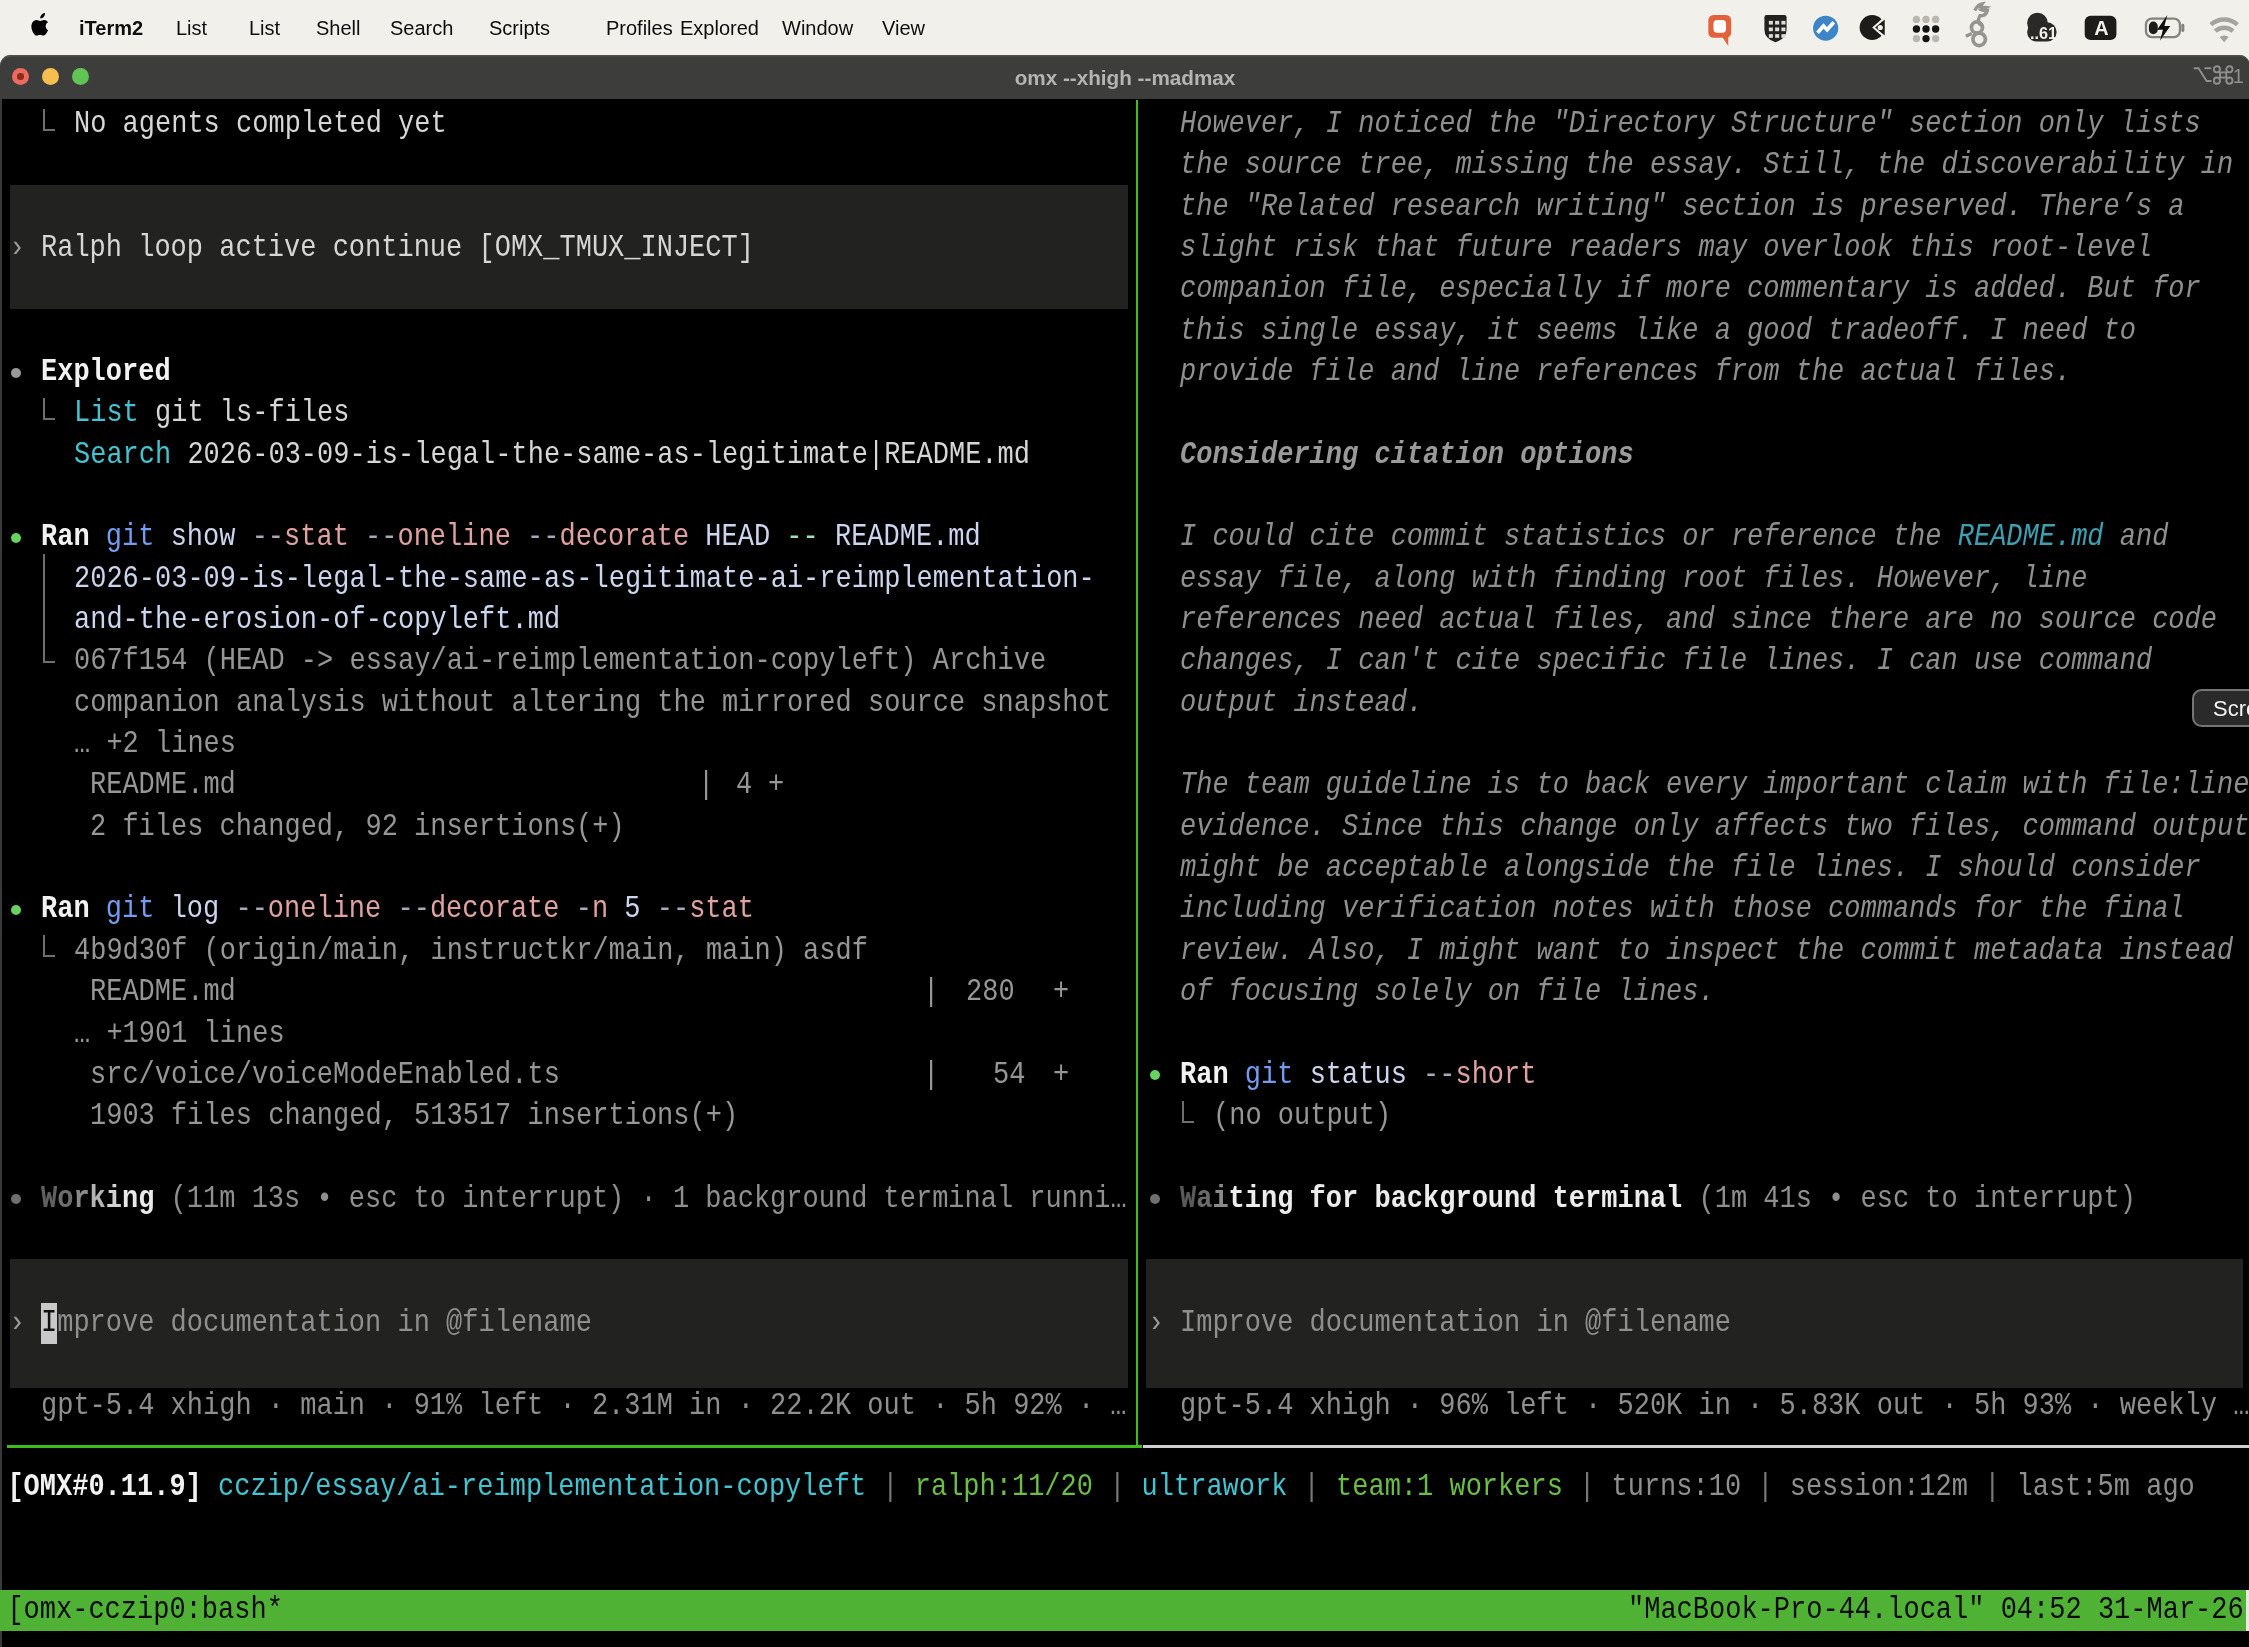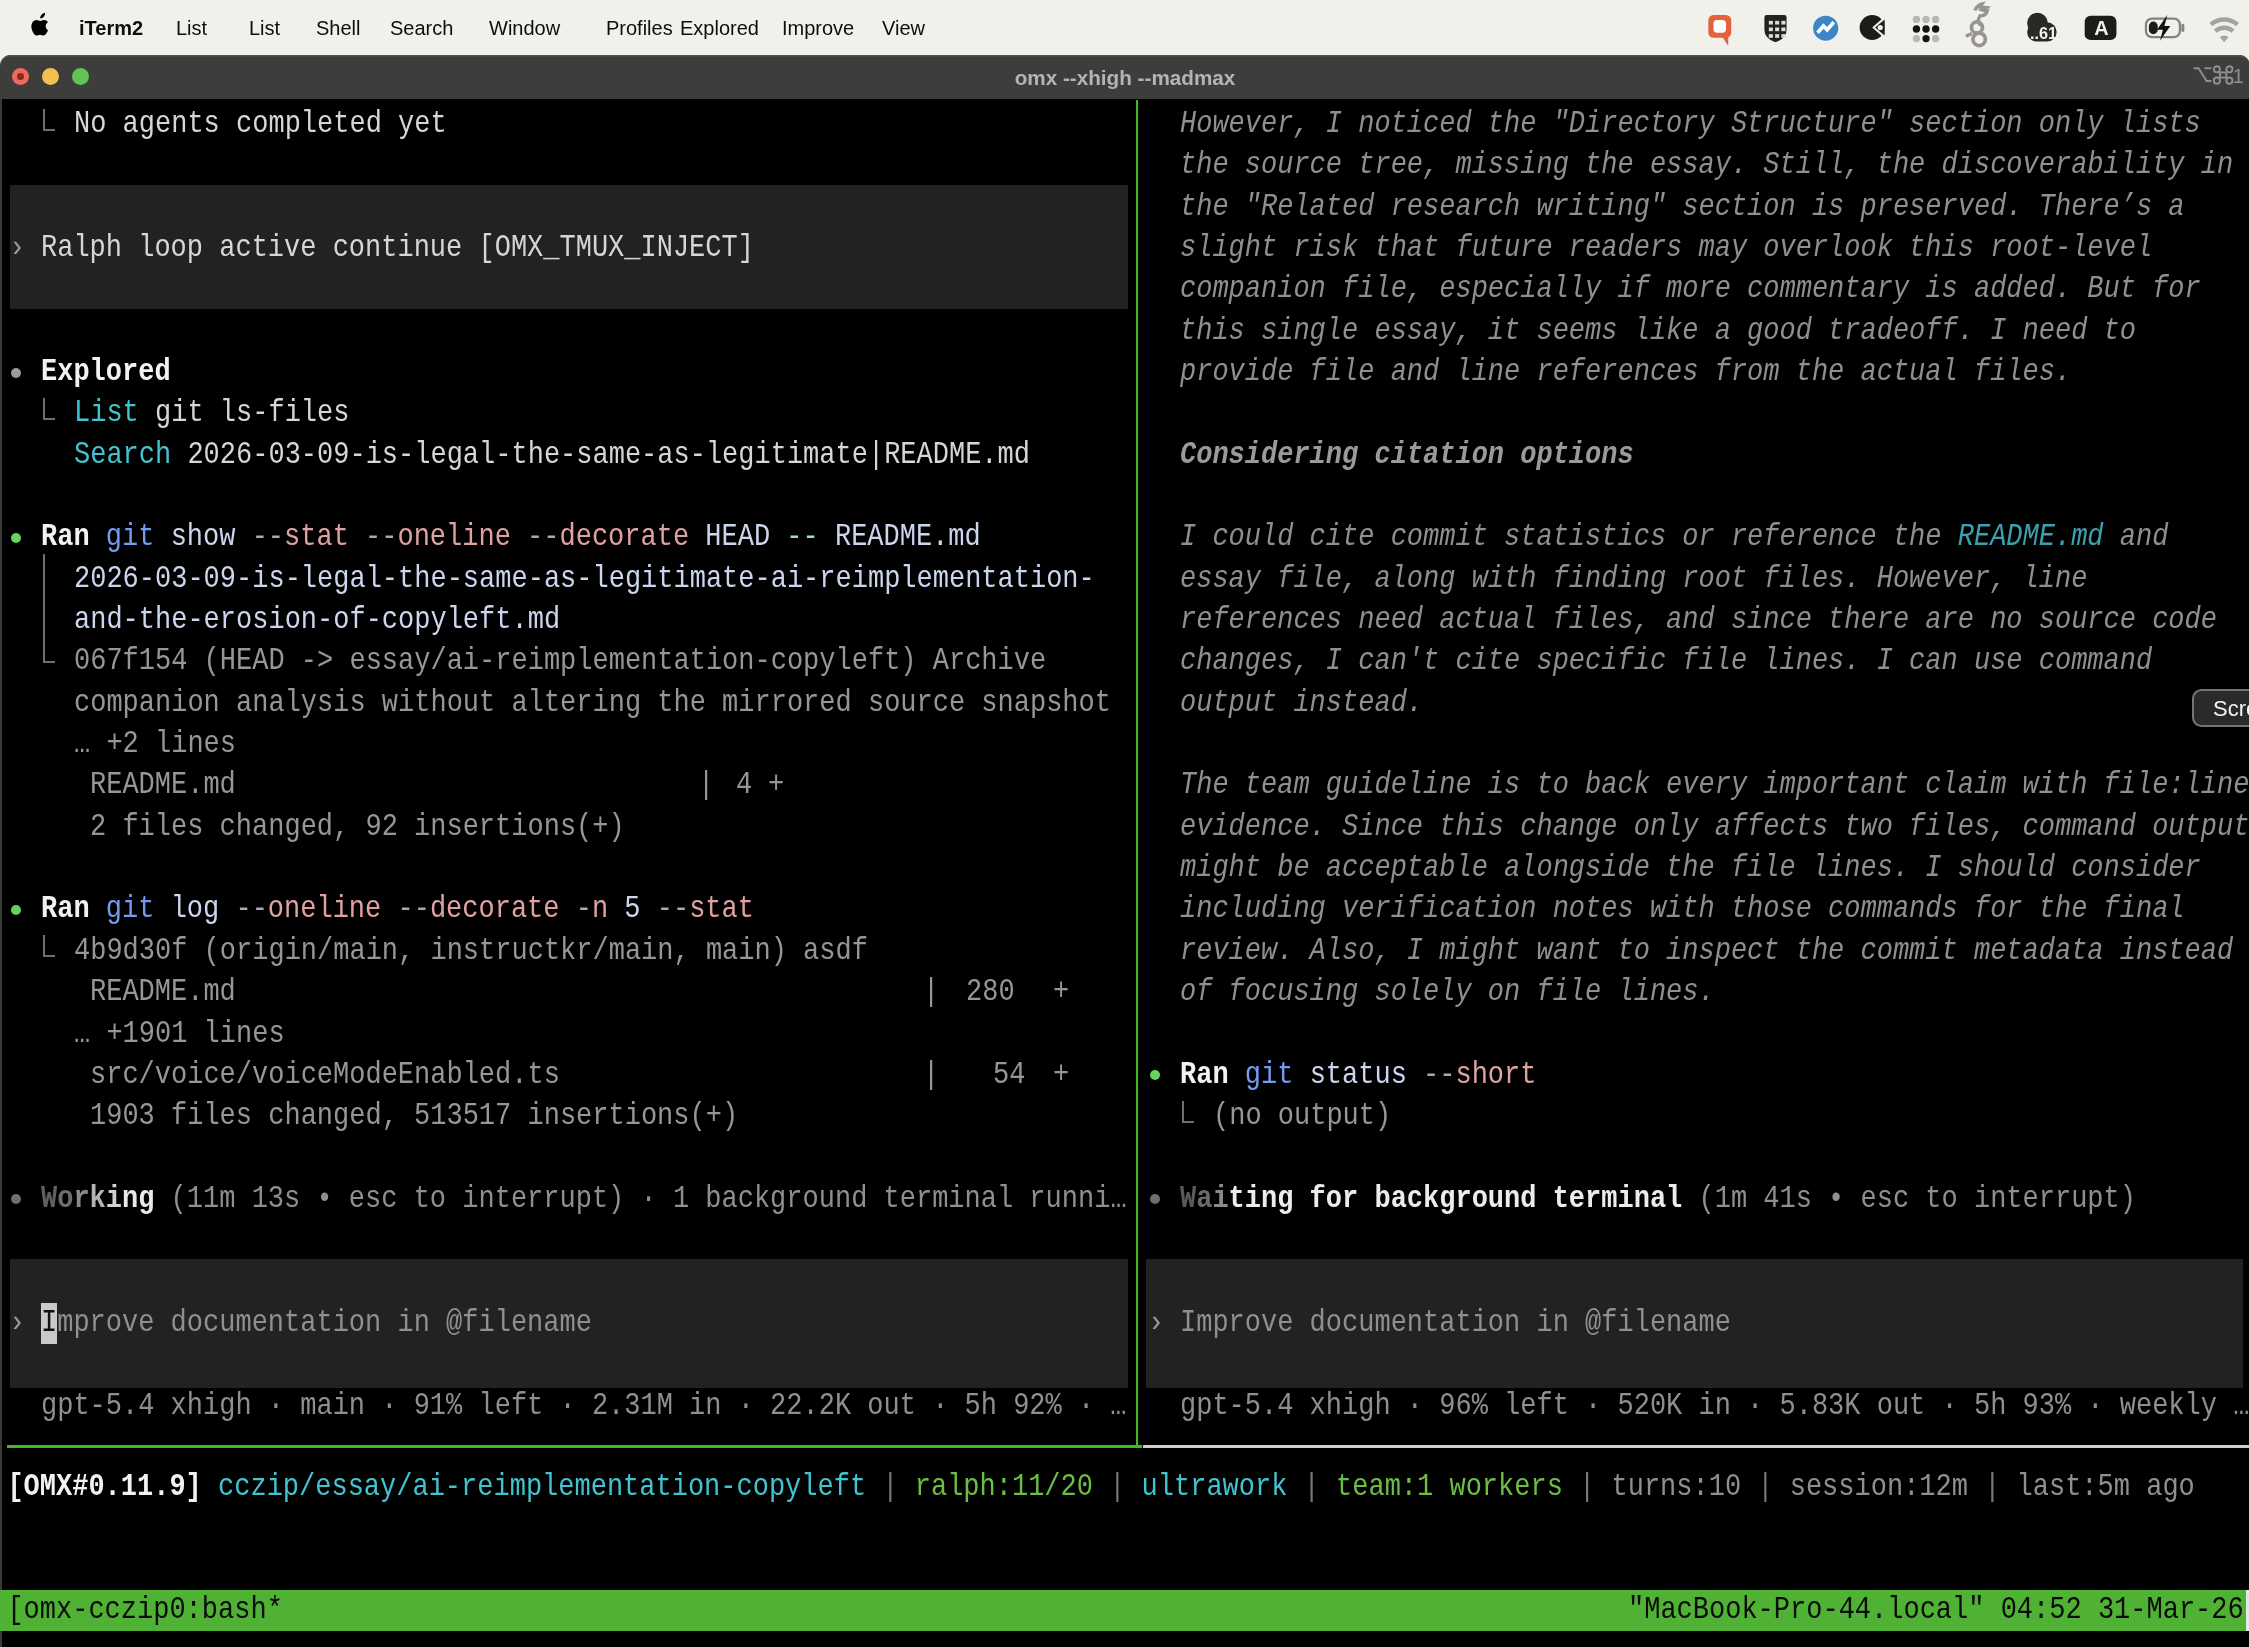--- a/index.html
+++ b/index.html
@@ -35,24 +35,24 @@
 </style></head><body>
 <div id="menubar"></div>
 <svg style="position:absolute;left:31px;top:13.3px" width="18.5" height="23" viewBox="0 0 25 31">
     <path fill="#000" d="M17.3 4.9c1.1-1.4 1.9-3.3 1.7-5.2-1.6.1-3.6 1.1-4.8 2.5-1 1.2-2 3.2-1.7 5 1.8.2 3.6-.9 4.8-2.3zM23 23.4c-.6 1.4-.9 2-1.7 3.2-1.1 1.7-2.7 3.9-4.6 3.9-1.7 0-2.2-1.1-4.5-1.1s-2.9 1.1-4.5 1.1c-1.9 0-3.4-1.9-4.5-3.6C.1 22.1-.3 16.2 1.7 13c1.4-2.2 3.6-3.5 5.7-3.5 2.1 0 3.4 1.2 5.2 1.2 1.7 0 2.7-1.2 5.2-1.2 1.8 0 3.8 1 5.2 2.8-4.6 2.5-3.8 9 0 11.1z"></path>
   </svg>
 <div class="mi b" style="left:79px">iTerm2</div>
 <div class="mi" style="left:176px">List</div>
 <div class="mi" style="left:249px">List</div>
 <div class="mi" style="left:316px">Shell</div>
 <div class="mi" style="left:390px">Search</div>
-<div class="mi" style="left:489px">Window</div>
+<div class="mi" style="left:489px">Scripts</div>
 <div class="mi" style="left:606px">Profiles</div>
 <div class="mi" style="left:680px">Explored</div>
-<div class="mi" style="left:782px">Improve</div>
+<div class="mi" style="left:782px">Window</div>
 <div class="mi" style="left:882px">View</div>
 
 <svg id="icons" style="position:absolute;left:1698px;top:0" width="552" height="55" viewBox="0 0 748 74">
 
   <rect x="14" y="20" width="31" height="31" rx="7" fill="#e2633b"></rect>
   <rect x="21" y="27" width="17" height="17" rx="5" fill="#fff"></rect>
   <path d="M33 50 L41 62 L41 50 Z" fill="#e2633b"></path>
 
   <path d="M90 23 q0-3 3-3 h24 q3 0 3 3 v17 q0 12-15 17 q-15-5-15-17 Z" fill="#232220"></path>
   <g fill="#dddcd6">

